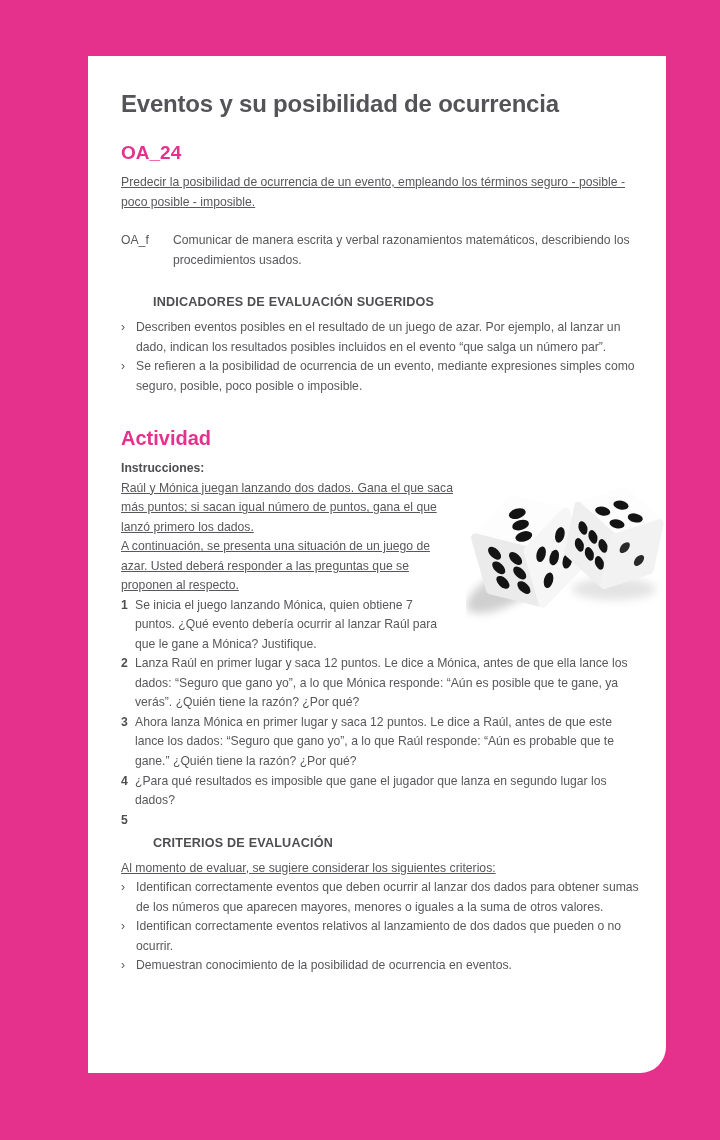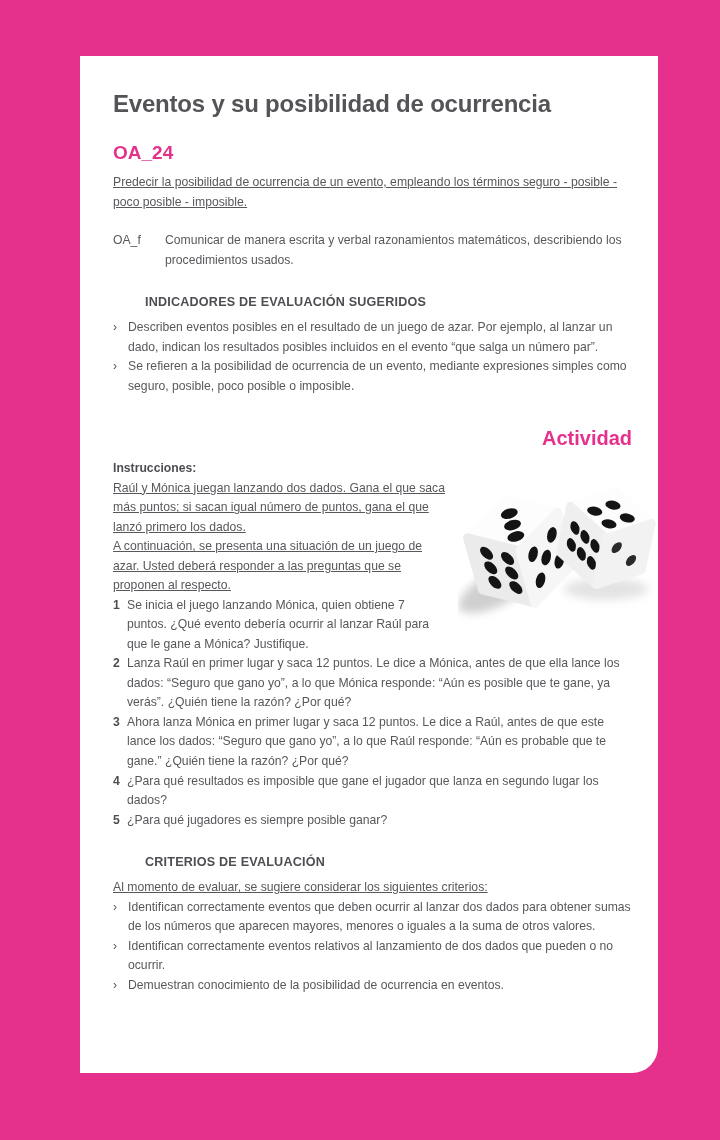--- a/index.html
+++ b/index.html
@@ -6,21 +6,21 @@
     margin: 0;
     padding: 0;
     width: 720px;
     height: 1140px;
     overflow: hidden;
     background: #e5318c;
     font-family: "Liberation Sans", sans-serif;
   }
   .card {
     position: absolute;
-    left: 80px;
+    left: 88px;
     top: 56px;
     width: 578px;
     height: 1017px;
     background: #ffffff;
     border-radius: 0 0 26px 0;
     box-sizing: border-box;
     padding: 34px 26px 0 33px;
     color: #58585c;
     font-size: 12.2px;
     line-height: 1.6;
@@ -32,21 +32,21 @@
     font-weight: bold;
     color: #545458;
     letter-spacing: -0.2px;
   }
   .pink-heading {
     color: #e5318c;
     font-weight: bold;
     margin: 0 0 5px 0;
   }
   .oa-heading { font-size: 19px; }
-  .actividad-heading { font-size: 20px; margin-top: 26px; text-align: right; }
+  .actividad-heading { font-size: 20px; margin-top: 26px; }
   .body-par { margin: 0; text-decoration: underline; }
   .oaf-row {
     display: flex;
     margin-top: 19px;
   }
   .oaf-label {
     flex: 0 0 52px;
   }
   .oaf-text { flex: 1; }
   .section-heading {
@@ -195,21 +195,20 @@
   <p class="q-item">
     <span class="q-num">3</span>
     <span>Ahora lanza Mónica en primer lugar y saca 12 puntos. Le dice a Raúl, antes de que este lance los dados: “Seguro que gano yo”, a lo que Raúl responde: “Aún es probable que te gane.” ¿Quién tiene la razón? ¿Por qué?</span>
   </p>
   <p class="q-item">
     <span class="q-num">4</span>
     <span>¿Para qué resultados es imposible que gane el jugador que lanza en segundo lugar los dados?</span>
   </p>
   <p class="q-item">
     <span class="q-num">5</span>
-    <span>¿Para qué jugadores es siempre posible ganar?</span>
   </p>
 
   <div class="criterios-block">
     <h3 class="section-heading" style="margin-top:22px">CRITERIOS DE EVALUACIÓN</h3>
     <p class="body-par">Al momento de evaluar, se sugiere considerar los siguientes criterios:</p>
     <p class="bullet-item">
       <span class="bullet-marker">›</span>
       <span>Identifican correctamente eventos que deben ocurrir al lanzar dos dados para obtener sumas de los números que aparecen mayores, menores o iguales a la suma de otros valores.</span>
     </p>
     <p class="bullet-item">

